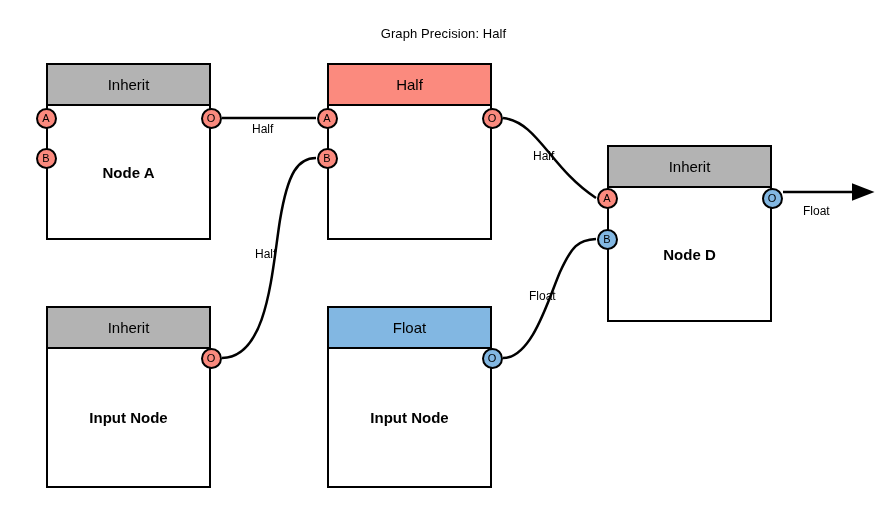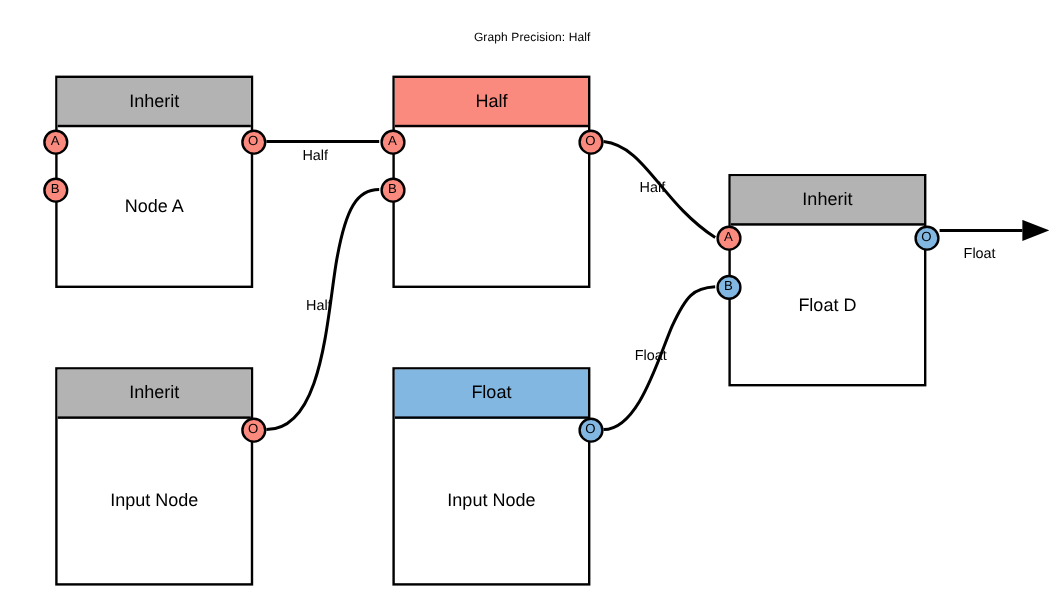--- a/index.html
+++ b/index.html
@@ -14,21 +14,21 @@
     background: #ffffff;
     font-family: "Liberation Sans", sans-serif;
     overflow: hidden;
   }
   #graph-title {
     position: absolute;
     left: 0;
     top: 26px;
     width: 887px;
     text-align: center;
-    font-size: 10px;
+    font-size: 13px;
     color: #000000;
     letter-spacing: 0.1px;
   }
   .node {
     position: absolute;
     box-sizing: border-box;
     border: 2.5px solid #000000;
     background: #ffffff;
   }
   .node-header {
@@ -45,20 +45,21 @@
     position: absolute;
     left: 0;
     right: 0;
     top: 41px;
     bottom: 0;
     display: flex;
     align-items: center;
     justify-content: center;
     font-size: 15px;
     color: #000000;
+    font-weight: bold;
   }
   .port {
     position: absolute;
     width: 21px;
     height: 21px;
     border-radius: 50%;
     border: 2.5px solid #000000;
     box-sizing: border-box;
     display: flex;
     align-items: center;
@@ -115,21 +116,21 @@
       <div class="port" style="background: rgb(251, 138, 126); left: 35.5px; top: 147.5px;">B</div>
       <div class="port" style="background: rgb(251, 138, 126); left: 200.5px; top: 107.5px;">O</div>
       <div class="node" style="left: 327px; top: 63px; width: 165px; height: 177px;">
         <div class="node-header" style="background: rgb(251, 138, 126);">Half</div>
       </div>
       <div class="port" style="background: rgb(251, 138, 126); left: 316.5px; top: 107.5px;">A</div>
       <div class="port" style="background: rgb(251, 138, 126); left: 316.5px; top: 147.5px;">B</div>
       <div class="port" style="background: rgb(251, 138, 126); left: 481.5px; top: 107.5px;">O</div>
       <div class="node" style="left: 607px; top: 145px; width: 165px; height: 177px;">
         <div class="node-header" style="background: rgb(179, 179, 179);">Inherit</div>
-        <div class="node-body">Float D</div>
+        <div class="node-body">Node D</div>
       </div>
       <div class="port" style="background: rgb(251, 138, 126); left: 596.5px; top: 187.5px;">A</div>
       <div class="port" style="background: rgb(130, 183, 226); left: 596.5px; top: 228.5px;">B</div>
       <div class="port" style="background: rgb(130, 183, 226); left: 761.5px; top: 187.5px;">O</div>
       <div class="node" style="left: 46px; top: 306px; width: 165px; height: 182px;">
         <div class="node-header" style="background: rgb(179, 179, 179);">Inherit</div>
         <div class="node-body">Input Node</div>
       </div>
       <div class="port" style="background: rgb(251, 138, 126); left: 200.5px; top: 347.5px;">O</div>
       <div class="node" style="left: 327px; top: 306px; width: 165px; height: 182px;">

